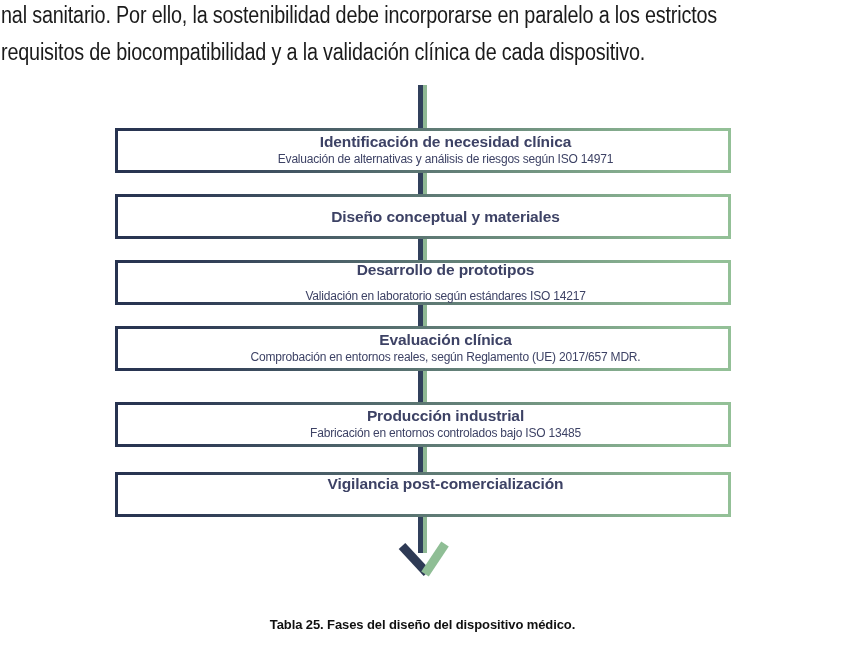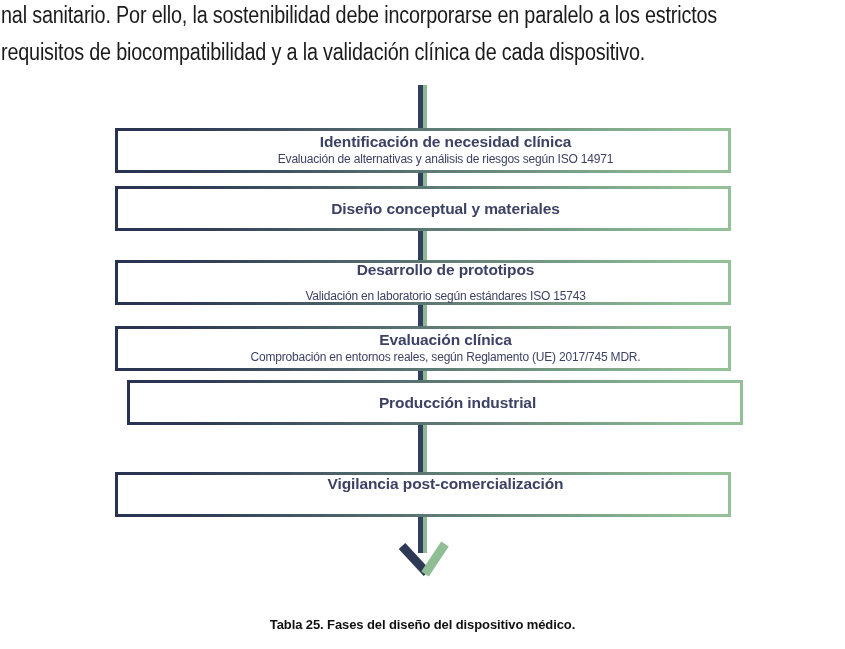--- a/index.html
+++ b/index.html
@@ -38,24 +38,24 @@
     border: 3px solid;
     border-image: linear-gradient(90deg, #273350, #2e3a55 12%, #93c097 95%) 1;
     z-index: 1;
     display: flex; flex-direction: column;
     align-items: center; justify-content: center;
     color: #3d4265;
     text-align: center;
     padding-left: 45px;
   }
   .step-box.s0 { top: 128px; }
-  .step-box.s1 { top: 186px; border-radius: 8px; }
+  .step-box.s1 { top: 194px; border-radius: 8px; }
   .step-box.s2 { top: 260px; gap: 9px; }
   .step-box.s3 { top: 326px; }
-  .step-box.s4 { top: 380px; margin-left: 12px; }
+  .step-box.s4 { top: 402px; }
   .step-box.s5 { top: 472px; justify-content: space-between; }
   .step-title {
     font-size: 15.5px; font-weight: 700; line-height: 18px;
     white-space: nowrap; letter-spacing: -0.1px;
   }
   .step-subtitle {
     font-size: 12px; font-weight: 400; line-height: 17px;
     white-space: nowrap; letter-spacing: -0.2px;
   }
 
@@ -86,30 +86,31 @@
     <div class="step-title">Identificación de necesidad clínica</div>
     <div class="step-subtitle">Evaluación de alternativas y análisis de riesgos según ISO 14971</div>
   </div>
 
   <div class="step-box s1">
     <div class="step-title">Diseño conceptual y materiales</div>
   </div>
 
   <div class="step-box s2">
     <div class="step-title">Desarrollo de prototipos</div>
-    <div class="step-subtitle">Validación en laboratorio según estándares ISO 15743</div>
+    <div class="step-subtitle">Validación en laboratorio según estándares ISO 14217</div>
   </div>
 
   <div class="step-box s3">
     <div class="step-title">Evaluación clínica</div>
-    <div class="step-subtitle">Comprobación en entornos reales, según Reglamento (UE) 2017/745 MDR.</div>
+    <div class="step-subtitle">Comprobación en entornos reales, según Reglamento (UE) 2017/657 MDR.</div>
   </div>
 
   <div class="step-box s4">
     <div class="step-title">Producción industrial</div>
+    <div class="step-subtitle">Fabricación en entornos controlados bajo ISO 13485</div>
   </div>
 
   <div class="step-box s5">
     <div class="step-title">Vigilancia post-comercialización</div>
   </div>
 
   <svg class="arrowhead" width="58" height="44" viewBox="0 0 58 44">
     <line x1="8" y1="9" x2="33" y2="36" stroke="#2e3a55" stroke-width="9" stroke-linecap="butt"></line>
     <line x1="31" y1="37" x2="51" y2="7" stroke="#8fbe95" stroke-width="9" stroke-linecap="butt"></line>
   </svg>

